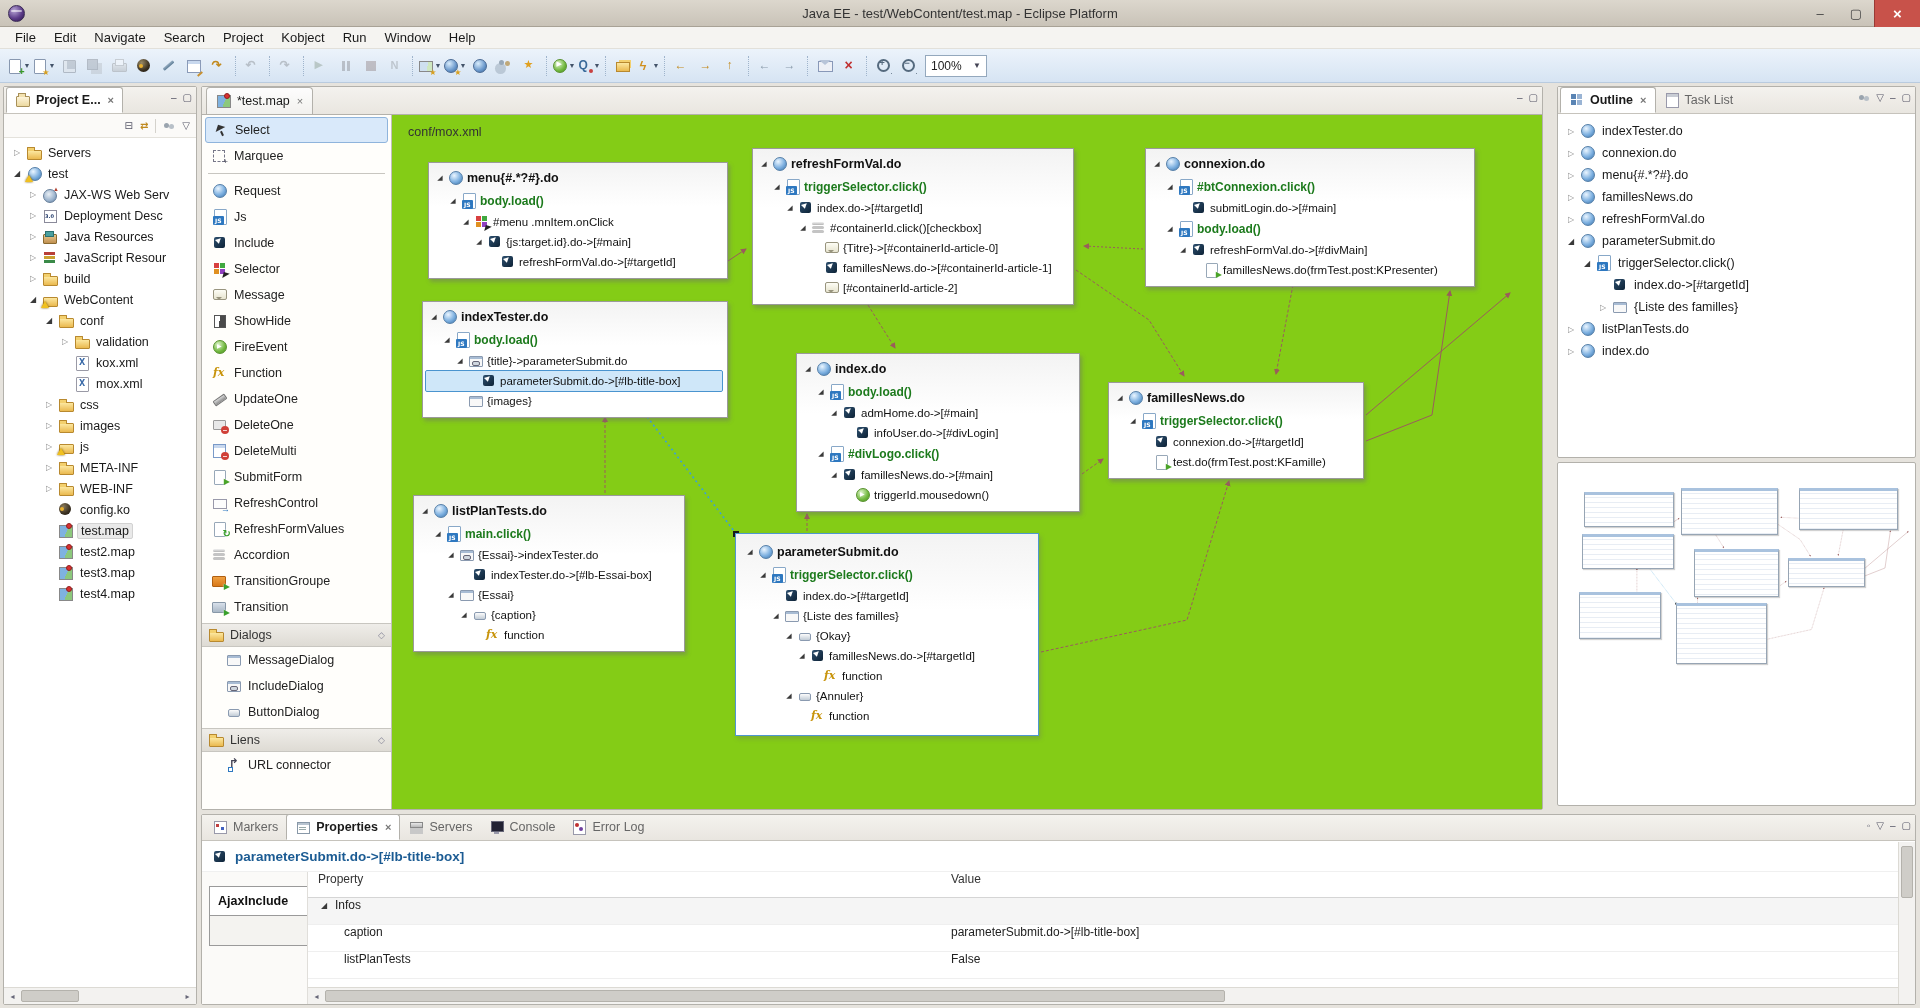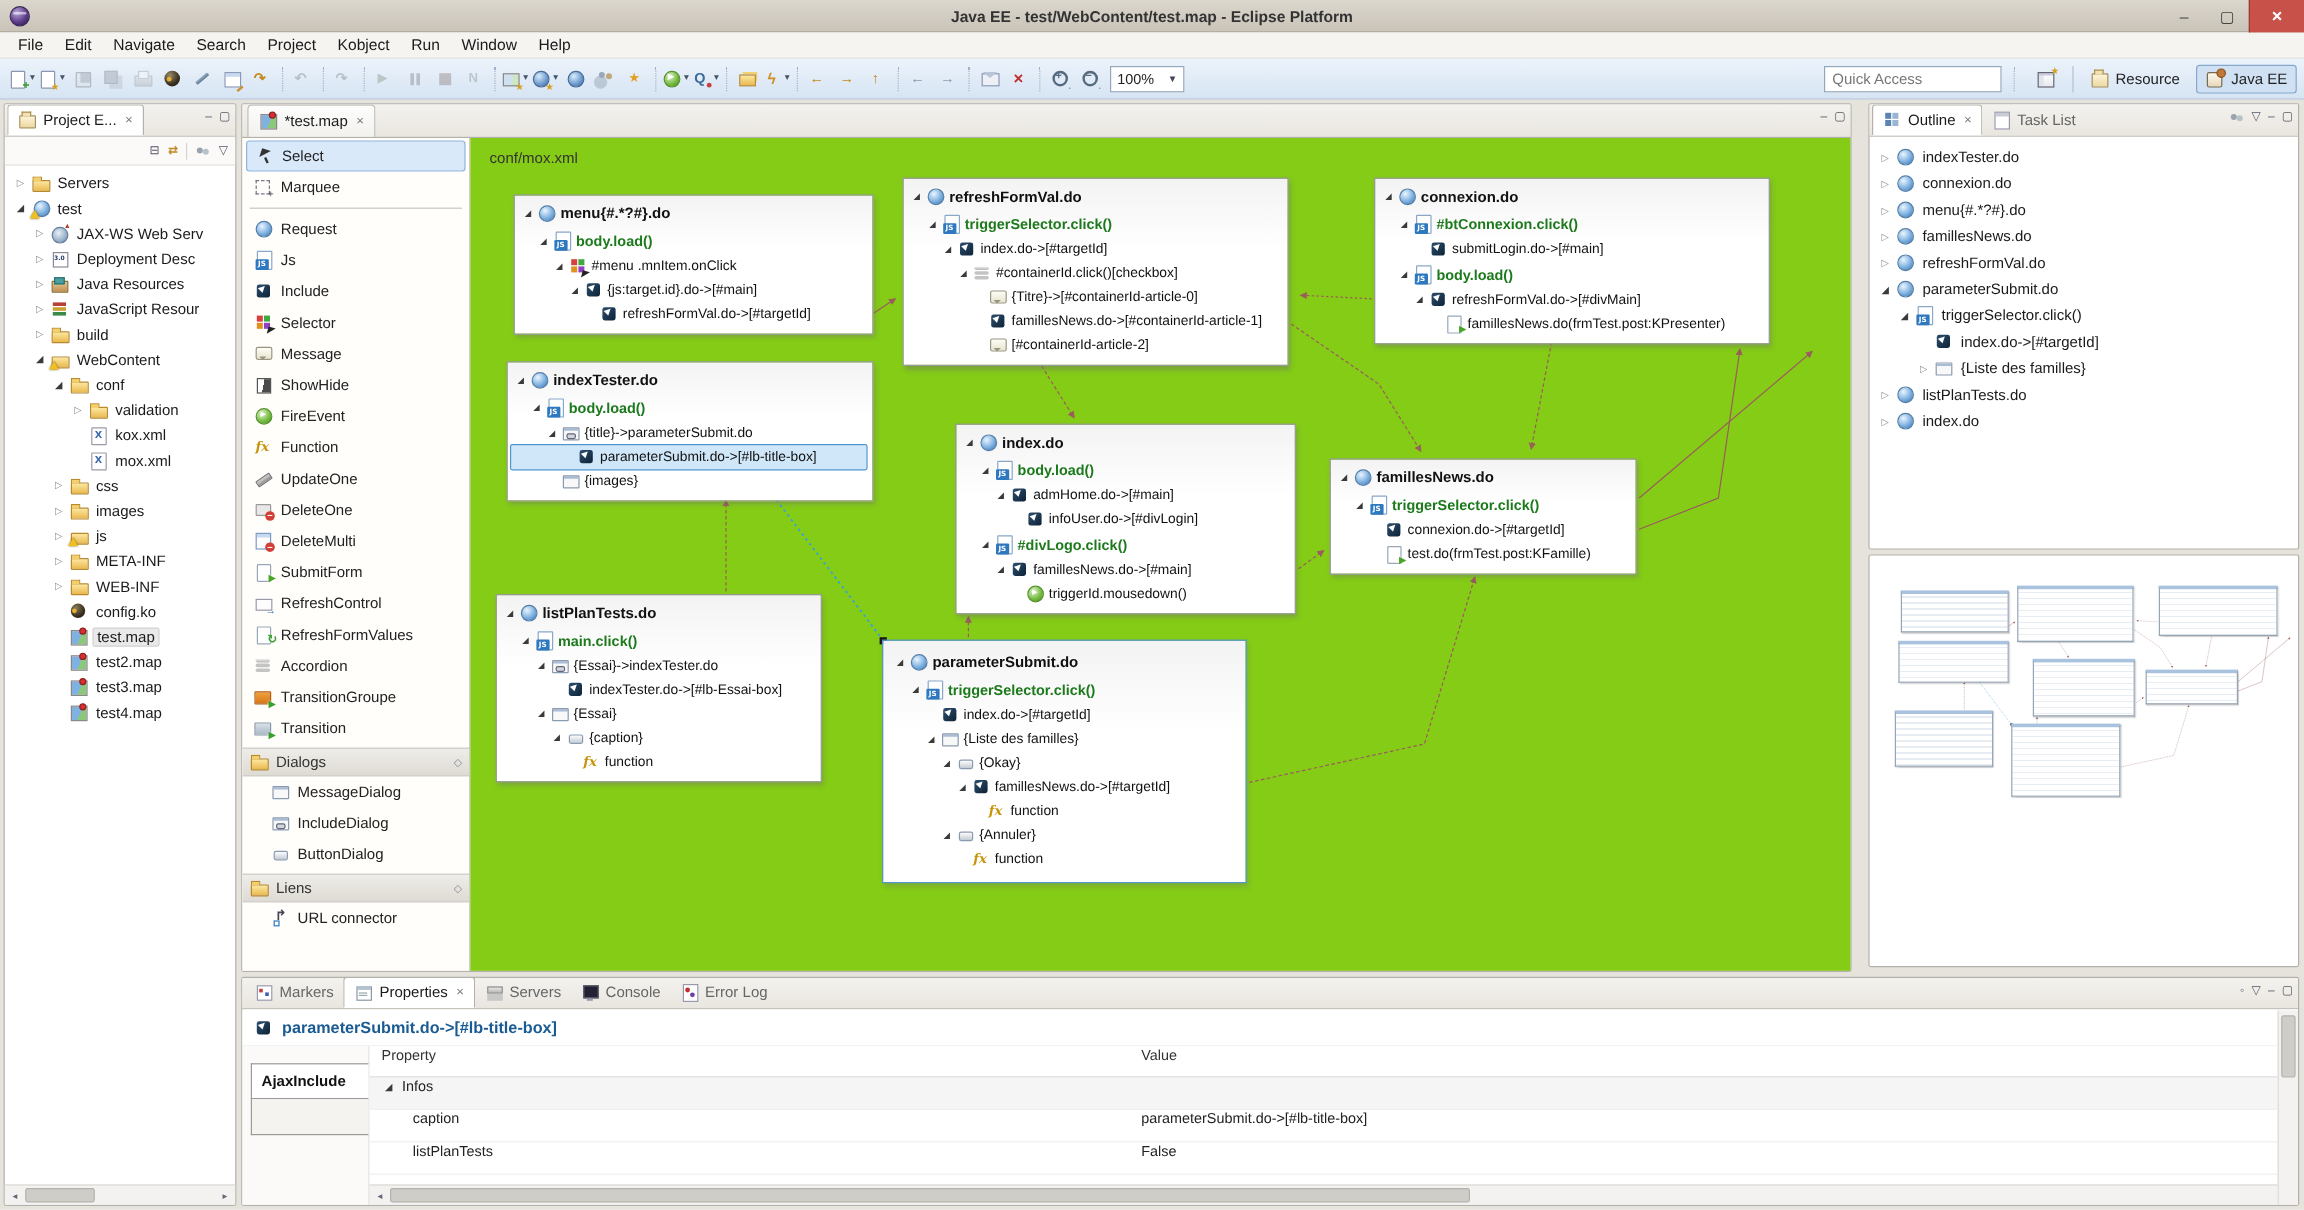--- a/index.html
+++ b/index.html
@@ -3,21 +3,21 @@
 <meta charset="utf-8">
 <style>
   *{margin:0;padding:0;box-sizing:border-box;}
   html,body{width:1920px;height:1008px;overflow:hidden;}
   body{font-family:"Liberation Sans","DejaVu Sans",sans-serif;background:#e6e3dd;position:relative;font-size:12px;color:#222;}
 
   
   #titlebar{position:absolute;left:0;top:0;width:1920px;height:27px;background:linear-gradient(#dcd7cd,#c9c3b8);border-bottom:1px solid #a8a296;display:flex;align-items:center;}
   .wicon{width:17px;height:17px;border-radius:50%;margin-left:8px;background:radial-gradient(circle at 35% 30%,#b9a6d6,#5d3d8a 55%,#2a1448);border:1px solid #3a2a55;position:relative;}
   .wicon::after{content:"";position:absolute;left:2px;top:4px;right:2px;height:2px;background:rgba(255,255,255,.55);border-radius:2px;}
-  .wtitle{position:absolute;left:0;right:0;text-align:center;font-size:13px;color:#333;font-weight:bold;}
+  .wtitle{position:absolute;left:0;right:0;text-align:center;font-size:13px;color:#333;}
   .wbtns{position:absolute;right:0;top:0;height:27px;display:flex;z-index:3;}
   .wb{width:36px;height:27px;display:flex;align-items:center;justify-content:center;color:#444;font-size:13px;cursor:default;}
   .wb.close{width:46px;background:#c8524a;color:#fff;font-size:15px;font-weight:bold;border-left:1px solid #9a3a34;}
 
   #menubar{position:absolute;left:0;top:27px;width:1920px;height:22px;background:#f5f4f1;display:flex;align-items:center;padding-left:6px;border-bottom:1px solid #e2e0da;}
   .mitem{padding:2px 9px;font-size:13px;color:#1a1a1a;}
 
   #toolbar{position:absolute;left:0;top:49px;width:1920px;height:34px;background:linear-gradient(#ecf3fb,#d6e4f3);border-bottom:1px solid #b9cbdf;display:flex;align-items:center;padding:0 6px;}
   #tb-left{display:flex;align-items:center;height:100%;}
   .tbtn{width:25px;height:25px;border:1px solid transparent;background:transparent;border-radius:3px;display:flex;align-items:center;justify-content:center;position:relative;}
@@ -37,21 +37,21 @@
   
   .panel{position:absolute;background:#fff;border:1px solid #b3b1ab;border-radius:2px;}
   #pe{left:3px;top:86px;width:194px;height:919px;}
   #editor{left:201px;top:86px;width:1342px;height:724px;background:#f4f2ef;}
   #outlinep{left:1557px;top:86px;width:359px;height:372px;}
   #minimapp{left:1557px;top:462px;width:359px;height:344px;}
   #bottom{left:201px;top:814px;width:1715px;height:191px;}
 
   .vtabbar{height:27px;background:linear-gradient(#f4f2ee,#e9e6e0);border-bottom:1px solid #c6c3bc;display:flex;align-items:flex-end;padding-left:2px;position:relative;}
   .vtab{display:flex;align-items:center;gap:5px;height:26px;padding:0 8px;font-size:12.5px;color:#666;border-radius:3px 3px 0 0;}
-  .vtab.active{background:#fff;border:1px solid #b3b1ab;border-bottom-color:#fff;color:#1a1a1a;font-weight:normal;}
+  .vtab.active{background:#fff;border:1px solid #b3b1ab;border-bottom-color:#fff;color:#1a1a1a;font-weight:bold;}
   .tclose{color:#777;font-size:11px;margin-left:2px;}
   .paneltools{position:absolute;right:4px;top:5px;display:flex;align-items:center;gap:6px;color:#667;font-size:10px;}
   .ptool{font-size:10px;color:#556;}
   .pdots{width:12px;height:8px;position:relative;}
   .pdots::before{content:"";position:absolute;left:1px;top:1px;width:5px;height:5px;border-radius:50%;background:#9aa4ae;box-shadow:5px 1px 0 #b8c0c8;}
 
   
   #petools{height:24px;border-bottom:1px solid #e4e2dc;display:flex;align-items:center;justify-content:flex-end;gap:7px;padding-right:6px;background:#fbfaf8;}
   #petools .gold{color:#c08a20;font-weight:bold;}
   #pe-tree{position:absolute;left:0;top:52px;right:0;bottom:18px;overflow:hidden;padding-top:3px;}
@@ -372,36 +372,20 @@
         <span class="tic k-zin"></span>
       </button>
       <button class="tbtn">
         <span class="tic k-zout"></span>
       </button>
       <div id="zoomsel">
         <span>100%</span>
         <span class="dd">▼</span>
       </div>
     </div>
-  <div id="tb-right">
-    <input id="qa" placeholder="Quick Access" style="">
-    <span class="tsep"></span>
-    <button class="pbtn">
-        <span class="tic k-persp"></span>
-      </button>
-    <span class="pdiv"></span>
-    <button class="pbtn">
-      <span class="tic k-res"></span>
-      <span>Resource</span>
-    </button>
-    <button class="pbtn active">
-      <span class="tic k-jee"></span>
-      <span>Java EE</span>
-    </button>
-  </div>
 </div>
 
 <div class="panel" id="pe">
   <div class="vtabbar">
     <div class="vtab active">
       <span class="ic i-petab"></span>
       <span>Project E...</span>
       <span class="tclose">×</span>
     </div>
     <span class="paneltools">

